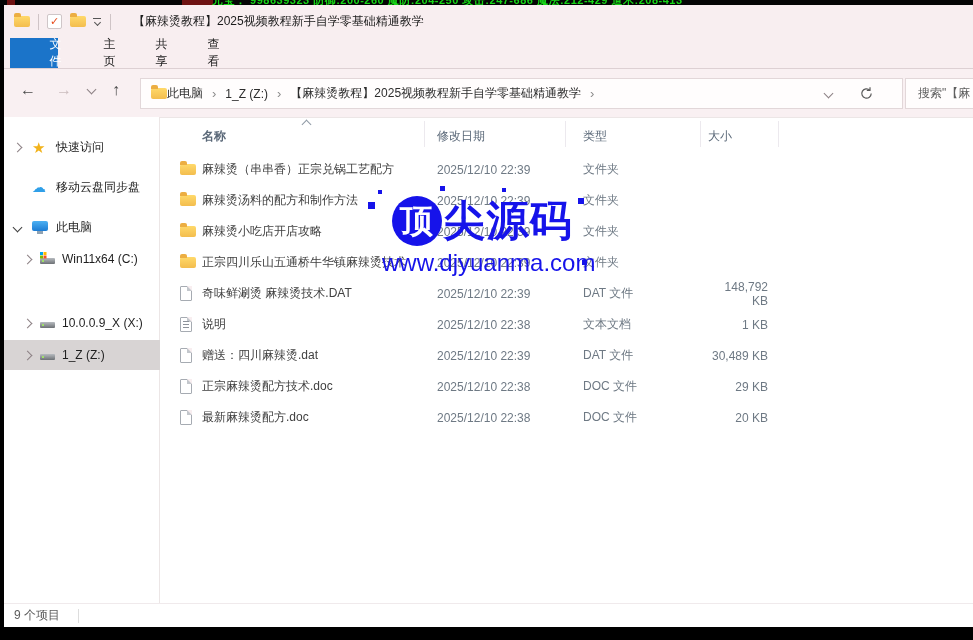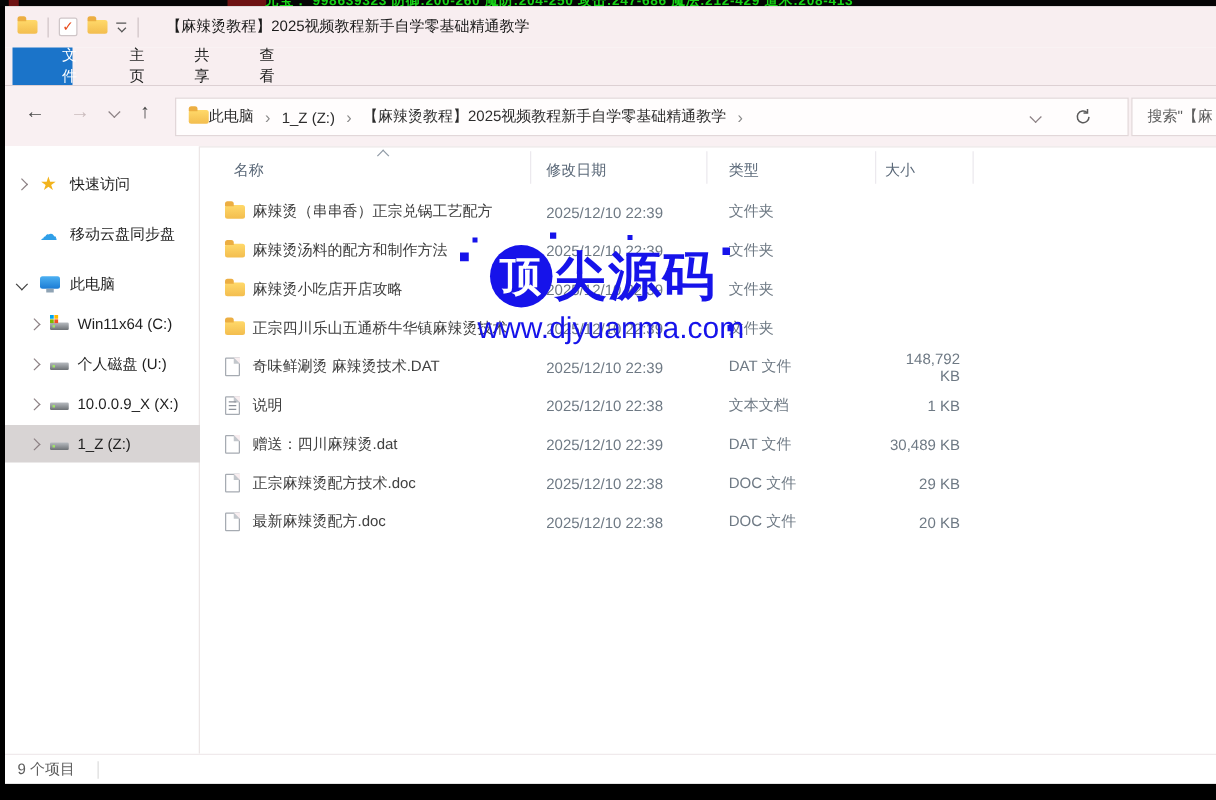--- a/index.html
+++ b/index.html
@@ -63,21 +63,21 @@
   .ic-monitor { position:relative; width:16px; height:13px; display:inline-block; }
   .ic-monitor::before { content:""; position:absolute; left:0; top:0; width:16px; height:10px; border-radius:2px; background:linear-gradient(180deg,#4cb0f2,#1c7cd4); }
   .ic-monitor::after { content:""; position:absolute; left:5px; top:10px; width:6px; height:3px; background:#8fa3b4; }
   .ic-drive { position:relative; width:15px; height:6px; display:inline-block; background:linear-gradient(180deg,#b7bbc0,#6d7175); border-radius:1px; margin-top:4px; }
   .ic-drive::before { content:""; position:absolute; left:2px; top:2px; width:2px; height:2px; background:#9fe06a; }
   .ic-drive.win::after { content:""; position:absolute; left:0px; top:-6px; width:2.5px; height:2.5px; background:#00a4ef; box-shadow:3.5px 0 0 #ffb900, 0 3.5px 0 #7fba00, 3.5px 3.5px 0 #f25022; }
 
   
   .content { position:absolute; left:156px; top:0; right:0; height:100%; border-top:1px solid #ece6e6; }
   .list-header { position:relative; height:33px; color:#5a6878; }
-  .list-header .h-name { position:absolute; left:27px; top:10px; }
+  .list-header .h-name { position:absolute; left:42px; top:10px;font-weight:bold; }
   .list-header .h-date { position:absolute; left:277px; top:10px; }
   .list-header .h-type { position:absolute; left:423px; top:10px; }
   .list-header .h-size { position:absolute; left:548px; top:10px; }
   .h-sep { position:absolute; top:3px; width:1px; height:26px; background:#ece9ee; }
   .sort-caret { position:absolute; left:143px; top:3px; width:7px; height:7px; border-left:1.3px solid #8f9aa5; border-top:1.3px solid #8f9aa5; transform:rotate(45deg); }
   .rows { position:absolute; left:0; top:36px; right:0; }
   .file-row { display:grid; grid-template-columns:22px 235px 146px 125px 60px; align-items:center; height:31px; padding-left:20px; }
   .file-row .f-name { color:#404040; white-space:nowrap; overflow:hidden; }
   .file-row .f-date, .file-row .f-type { color:#6e7984; }
   .file-row .f-size { color:#6e7984; text-align:right; }
@@ -194,25 +194,20 @@
           <span class="s-icon ic-monitor"></span>
           <span class="s-label">此电脑</span>
         </div>
 
         <div class="side-item lv1" style="top: 127px; padding-left: 20px;">
           <span class="expander chev right"></span>
           <span class="s-icon ic-drive win"></span>
           <span class="s-label">Win11x64 (C:)</span>
         </div>
 
-        <div class="side-item lv1" style="top: 159px;">
-          <span class="expander chev right"></span>
-          <span class="s-icon ic-drive"></span>
-          <span class="s-label">个人磁盘 (U:)</span>
-        </div>
 
         <div class="side-item lv1" style="top: 191px;">
           <span class="expander chev right"></span>
           <span class="s-icon ic-drive"></span>
           <span class="s-label">10.0.0.9_X (X:)</span>
         </div>
 
         <div class="side-item lv1 selected" style="top: 223px;">
           <span class="expander chev right"></span>
           <span class="s-icon ic-drive"></span>

